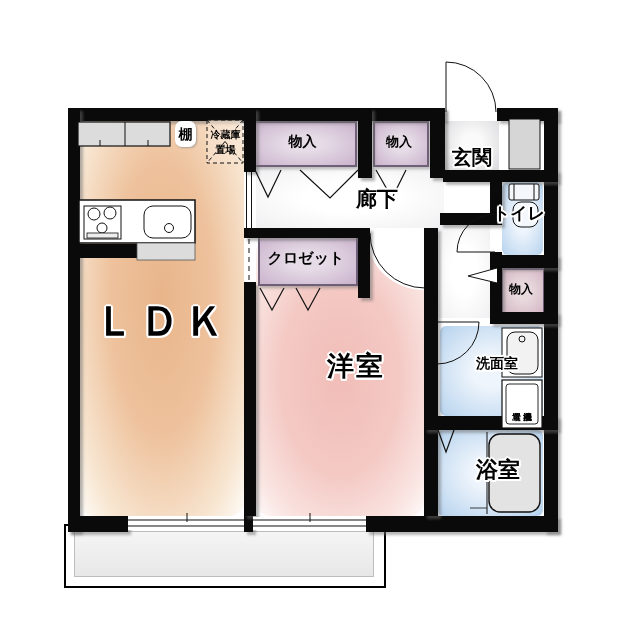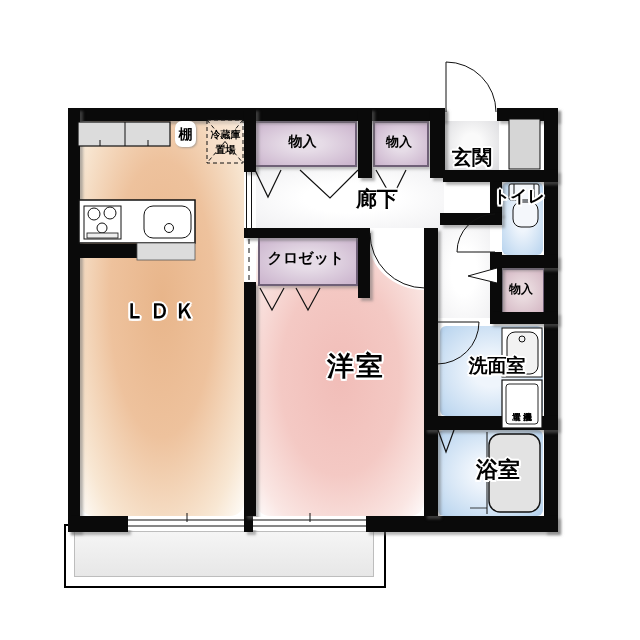--- a/index.html
+++ b/index.html
@@ -175,37 +175,37 @@
       <rect x="253" y="517" width="113" height="13" fill="#fff" stroke="none"></rect>
       <line x1="128" y1="520" x2="244" y2="520" stroke-width="1.2"></line>
       <line x1="128" y1="526" x2="244" y2="526" stroke-width="1.2"></line>
       <line x1="187" y1="513" x2="187" y2="522" stroke-width="1"></line>
       <line x1="253" y1="520" x2="366" y2="520" stroke-width="1.2"></line>
       <line x1="253" y1="526" x2="366" y2="526" stroke-width="1.2"></line>
       <line x1="310" y1="513" x2="310" y2="522" stroke-width="1"></line>
     </g>
   </svg>
 
-  <div class="lbl ol" style="left:82px;top:300px;width:160px;font-size:21px;letter-spacing:4px;">ＬＤＫ</div>
+  <div class="lbl ol" style="left:82px;top:300px;width:160px;font-size:41px;letter-spacing:4px;">ＬＤＫ</div>
 
   <div class="lbl ol" style="left:286px;top:352px;width:140px;font-size:27px;letter-spacing:2px;">洋室</div>
 
   <div class="lbl ol" style="left:332px;top:188px;width:90px;font-size:21px;">廊下</div>
 
   <div class="lbl ol" style="left:443px;top:147px;width:58px;font-size:20px;">玄関</div>
 
-  <div class="lbl ol" style="left:487px;top:188px;width:64px;font-size:17px;">トイレ</div>
+  <div class="lbl ol" style="left:487px;top:205px;width:64px;font-size:17px;">トイレ</div>
 
   <div class="lbl" style="left:252px;top:134px;width:101px;font-size:14px;">物入</div>
   <div class="lbl" style="left:373px;top:135px;width:52px;font-size:13px;">物入</div>
   <div class="lbl" style="left:501px;top:283px;width:40px;font-size:12px;">物入</div>
 
   <div class="lbl" style="left:258px;top:250px;width:96px;font-size:15px;">クロゼット</div>
 
-  <div class="lbl ol" style="left:438px;top:356px;width:118px;font-size:19px;">洗面室</div>
+  <div class="lbl ol" style="left:438px;top:356px;width:118px;font-size:14px;">洗面室</div>
   <div class="lbl ol" style="left:458px;top:458px;width:80px;font-size:22px;">浴室</div>
 
 
   <div class="lbl tag" style="left:175px;top:121px;width:21px;height:26px;font-size:14px;line-height:26px;">棚</div>
 
   <div class="lbl" style="left:207px;top:127px;width:37px;font-size:10px;font-weight:700;line-height:1.5;">
     <span>冷蔵庫</span><br>
     <span>置場</span>
   </div>
 

